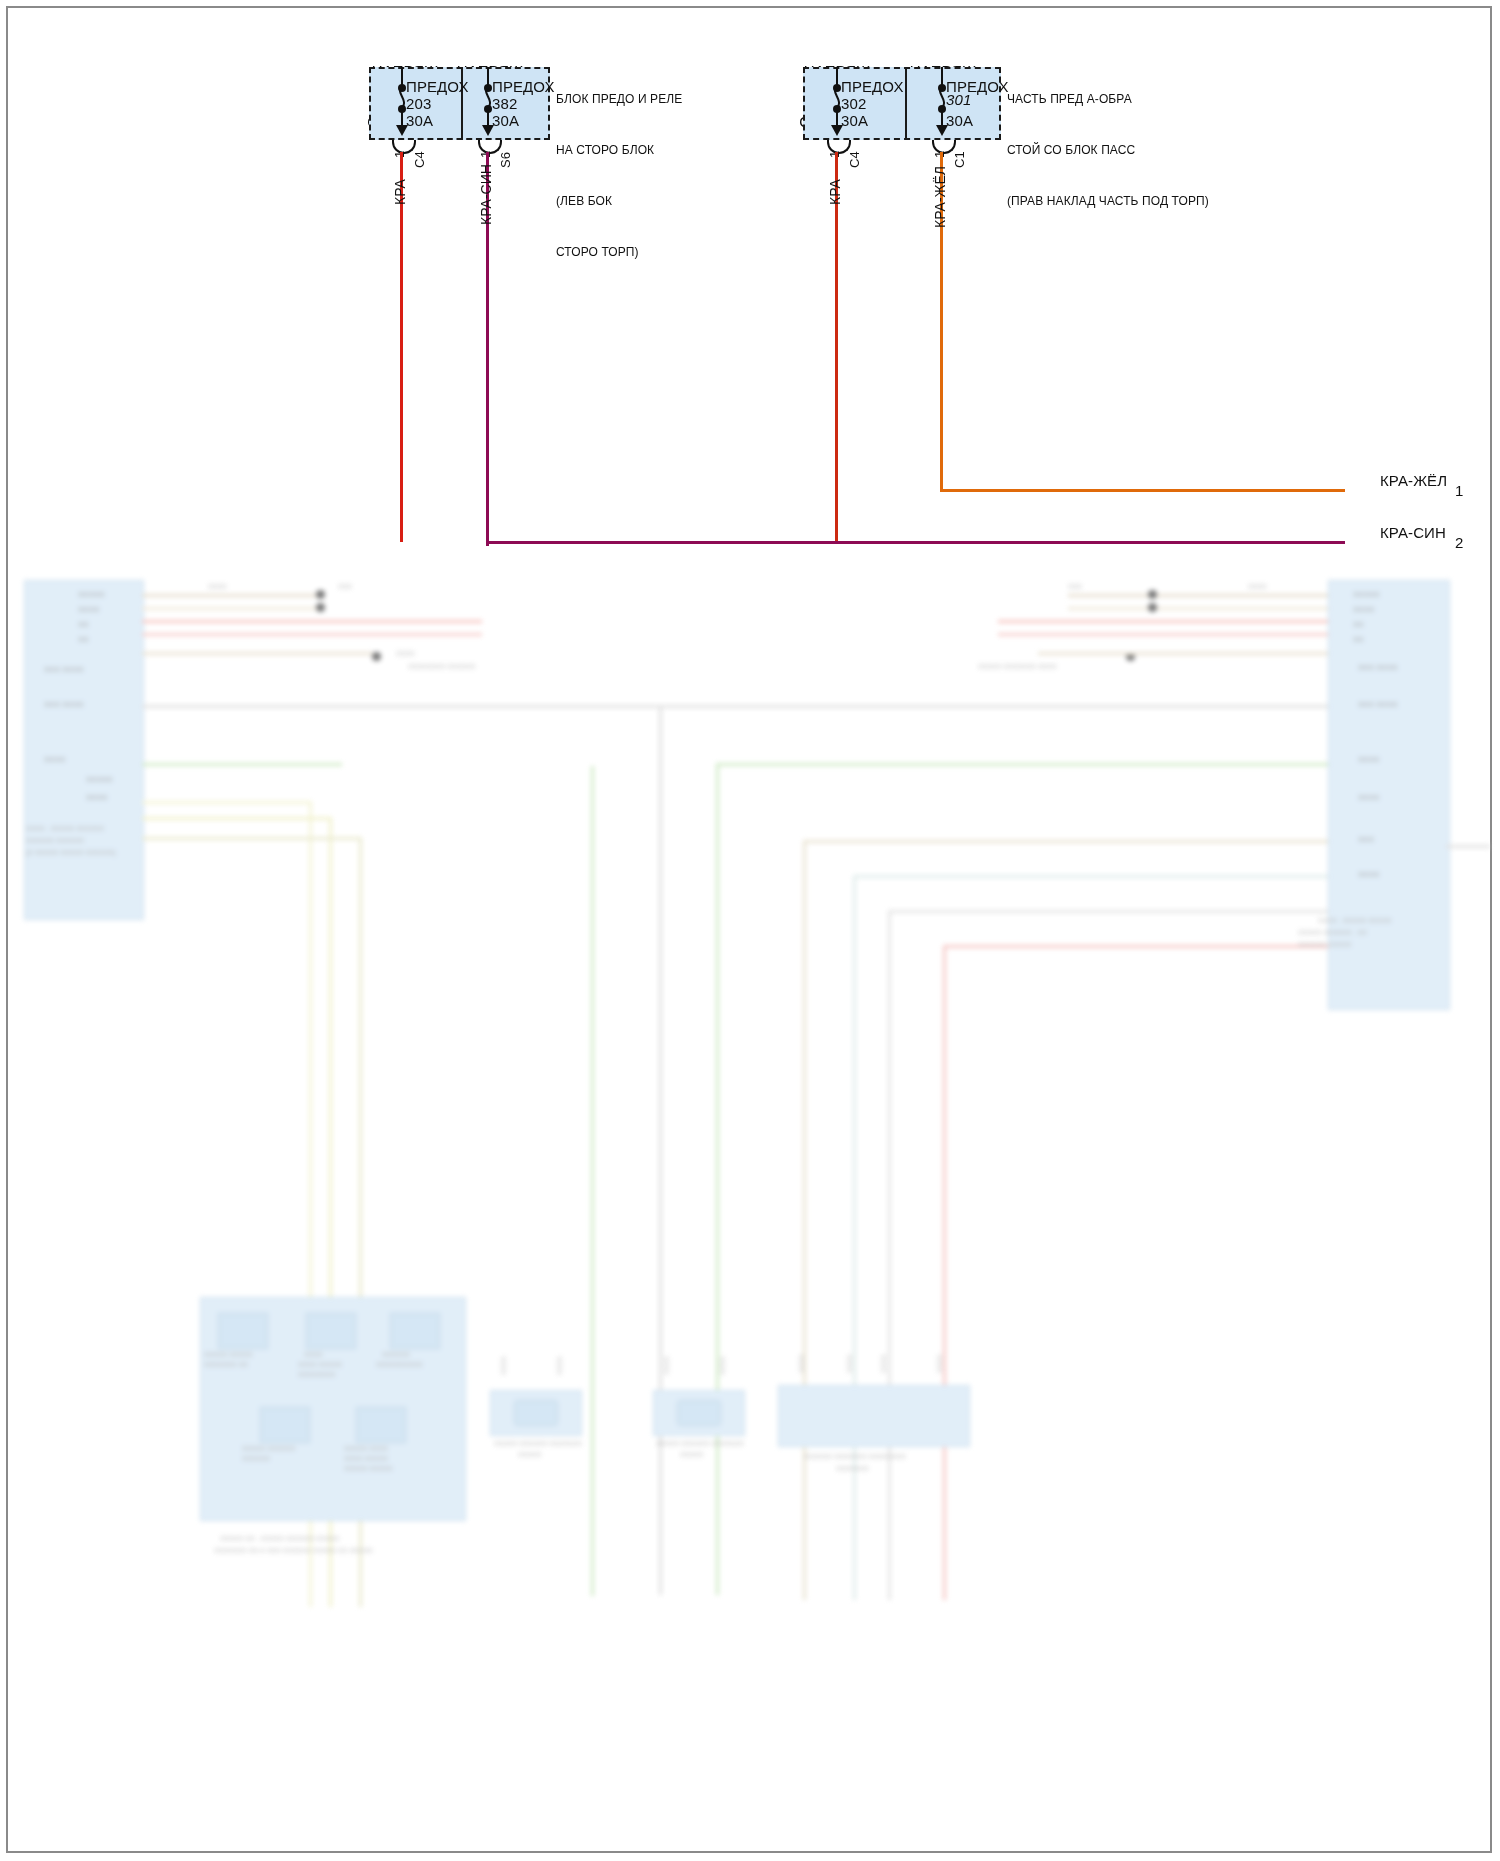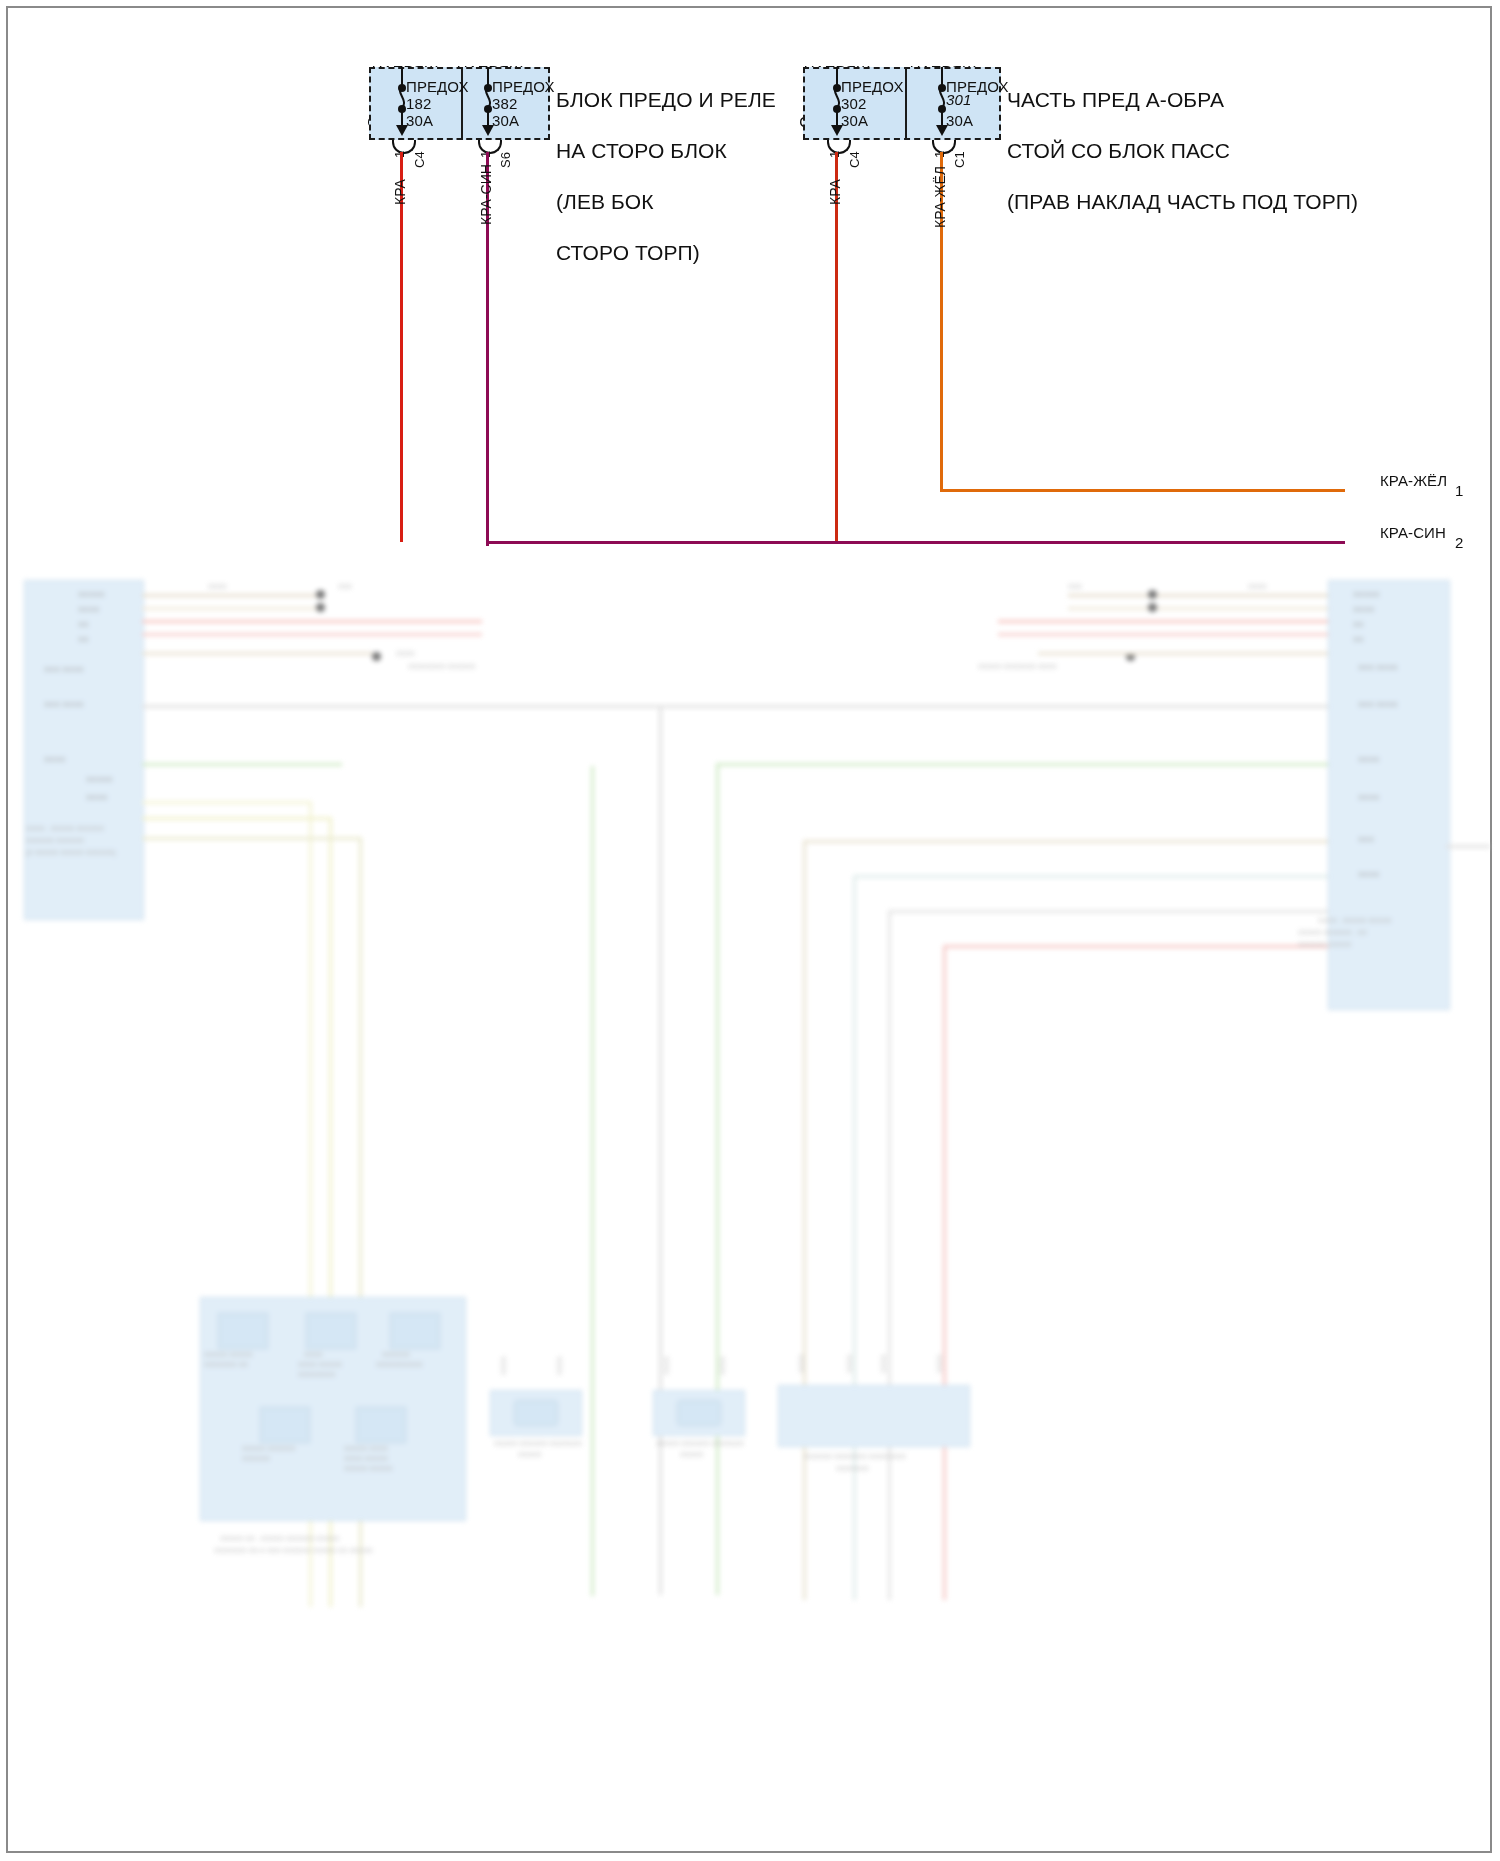--- a/index.html
+++ b/index.html
@@ -8,21 +8,21 @@
 
   
   .doc-frame{position:absolute;left:6px;top:6px;width:1486px;height:1847px;border:2px solid #8a8a8a;box-sizing:border-box;}
 
   
   .fusebox{position:absolute;background:#cfe4f5;border:2px dashed #1a1a1a;box-sizing:border-box;}
   .fuse-divider{position:absolute;border-left:2px solid #1a1a1a;}
 
   .lbl{position:absolute;color:#111;font-size:15px;line-height:17px;white-space:pre;letter-spacing:.1px;}
   .lbl.c{text-align:center;}
-  .lbl.b{font-size:21px;}
+  .lbl.b{font-size:12px;}
 
   .vwire{position:absolute;width:3px;}
   .hwire{position:absolute;height:3px;}
   .thin{position:absolute;background:#111;}
 
   .vtext{position:absolute;font-size:14px;color:#111;transform:rotate(-90deg);transform-origin:left top;white-space:nowrap;}
   .vtext-s{position:absolute;font-size:13px;color:#111;transform:rotate(-90deg);transform-origin:left top;white-space:nowrap;}
 
   .arrow-d{position:absolute;width:0;height:0;border-left:6px solid transparent;border-right:6px solid transparent;border-top:11px solid #111;}
   .dot{position:absolute;width:8px;height:8px;border-radius:50%;background:#111;}
@@ -61,21 +61,21 @@
 
   <div class="thin" style="left:401px;top:67px;width:2px;height:20px;"></div>
   <div class="dot" style="left:398px;top:84px;"></div>
   <svg style="position:absolute;left:394px;top:88px;" width="14" height="20">
     <path d="M8 0 C 1 4, 15 12, 8 20" stroke="#111" stroke-width="2" fill="none"></path>
   </svg>
   <div class="dot" style="left:398px;top:105px;"></div>
   <div class="thin" style="left:401px;top:110px;width:2px;height:17px;"></div>
   <div class="arrow-d" style="left:396px;top:125px;"></div>
   <div class="lbl" style="left:406px;top:78px;">ПРЕДОХ</div>
-  <div class="lbl" style="left:406px;top:95px;">182</div>
+  <div class="lbl" style="left:406px;top:95px;">203</div>
   <div class="lbl" style="left:406px;top:112px;">30А</div>
 
   <div class="thin" style="left:487px;top:67px;width:2px;height:20px;"></div>
   <div class="dot" style="left:484px;top:84px;"></div>
   <svg style="position:absolute;left:480px;top:88px;" width="14" height="20">
     <path d="M8 0 C 1 4, 15 12, 8 20" stroke="#111" stroke-width="2" fill="none"></path>
   </svg>
   <div class="dot" style="left:484px;top:105px;"></div>
   <div class="thin" style="left:487px;top:110px;width:2px;height:17px;"></div>
   <div class="arrow-d" style="left:482px;top:125px;"></div>

